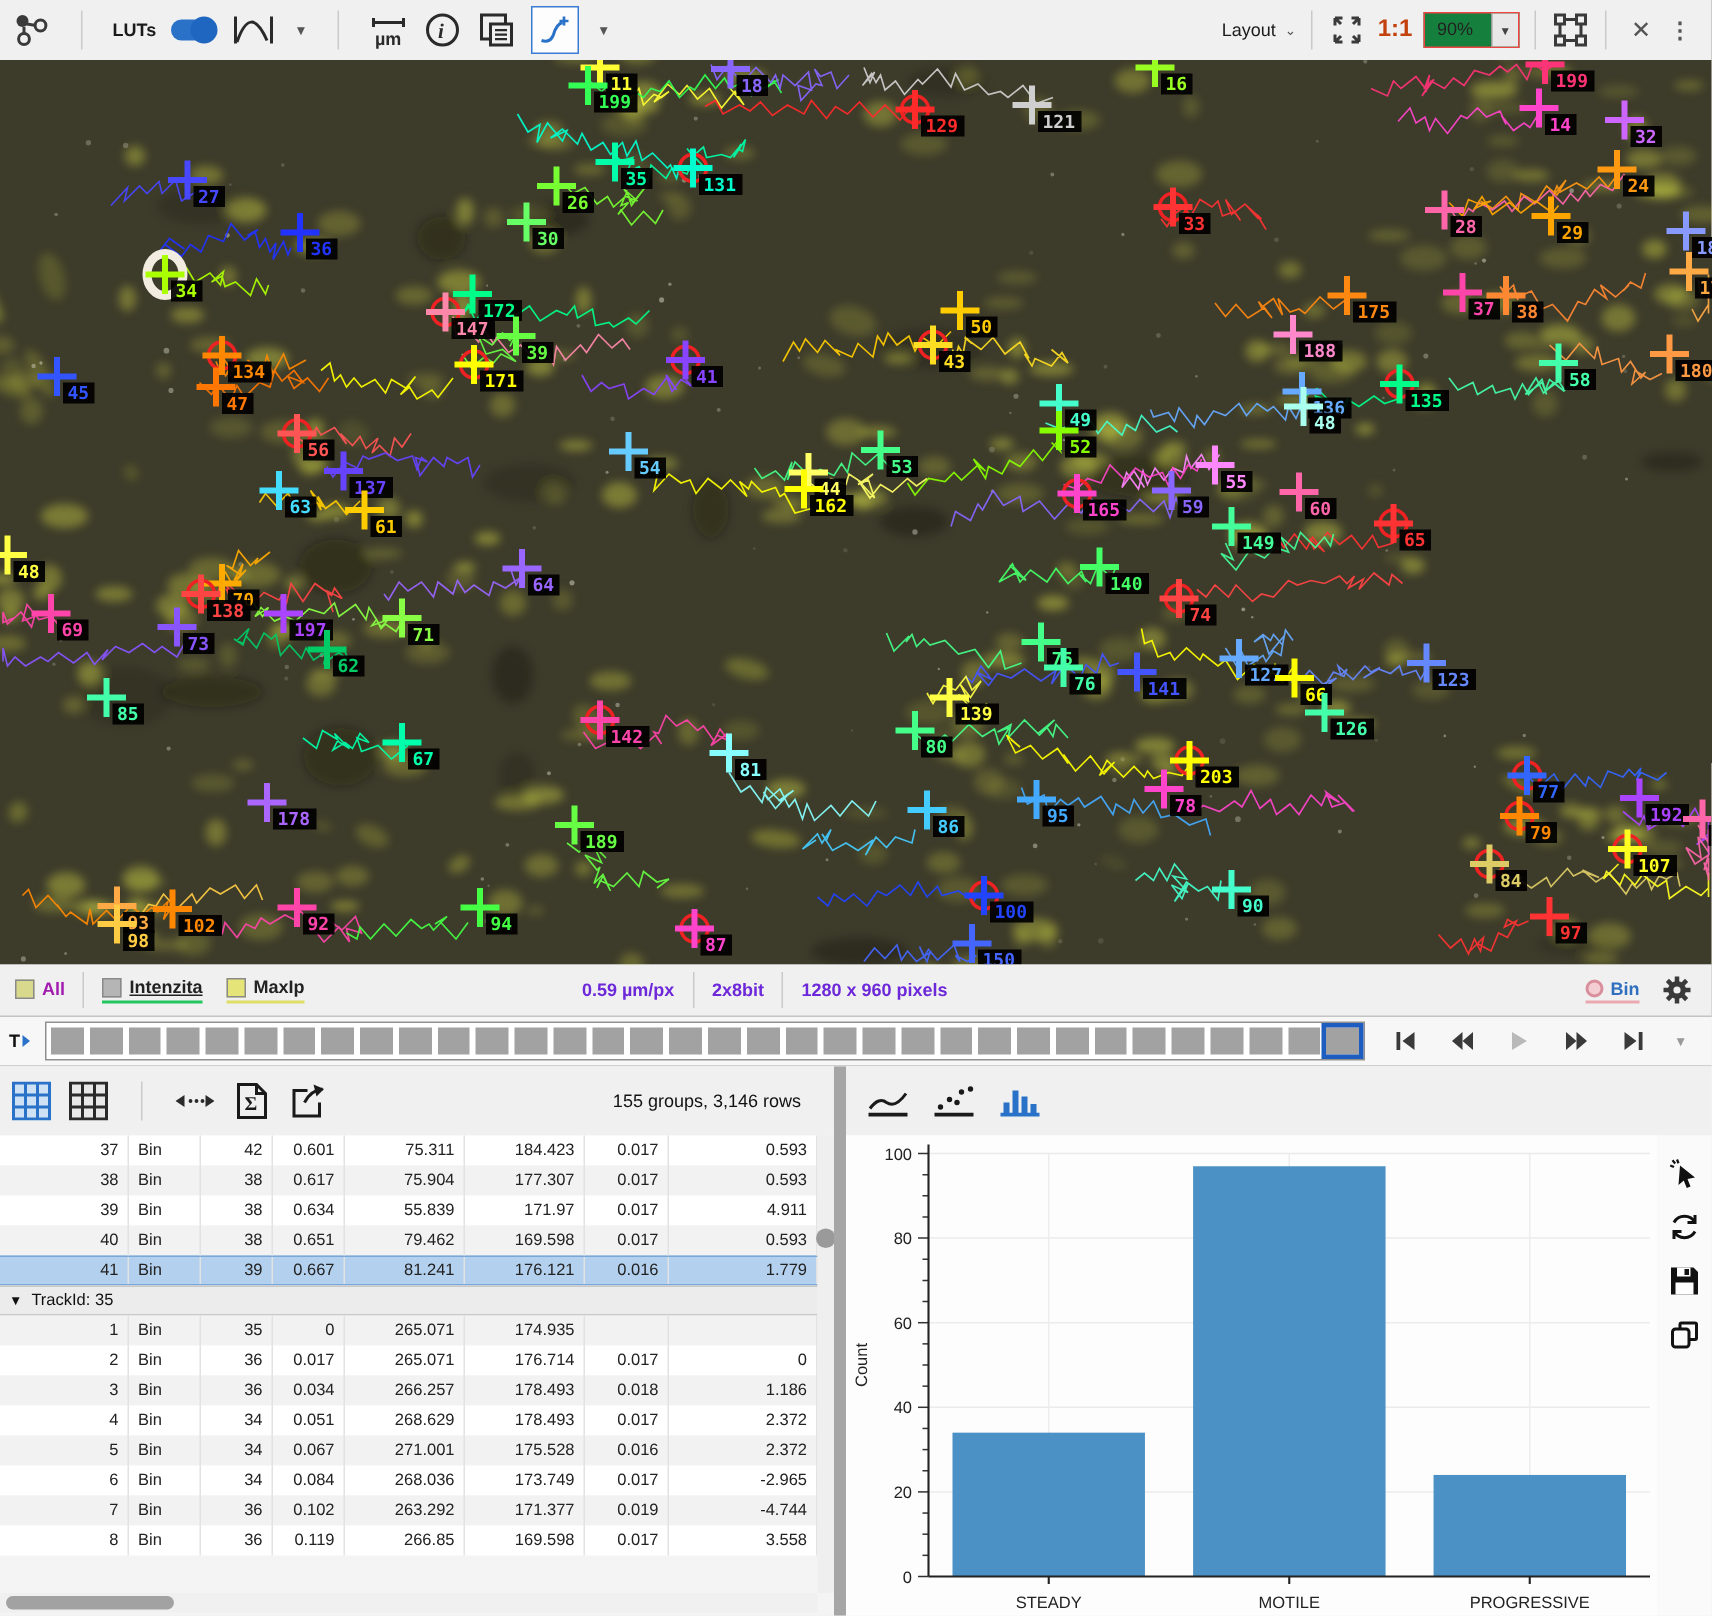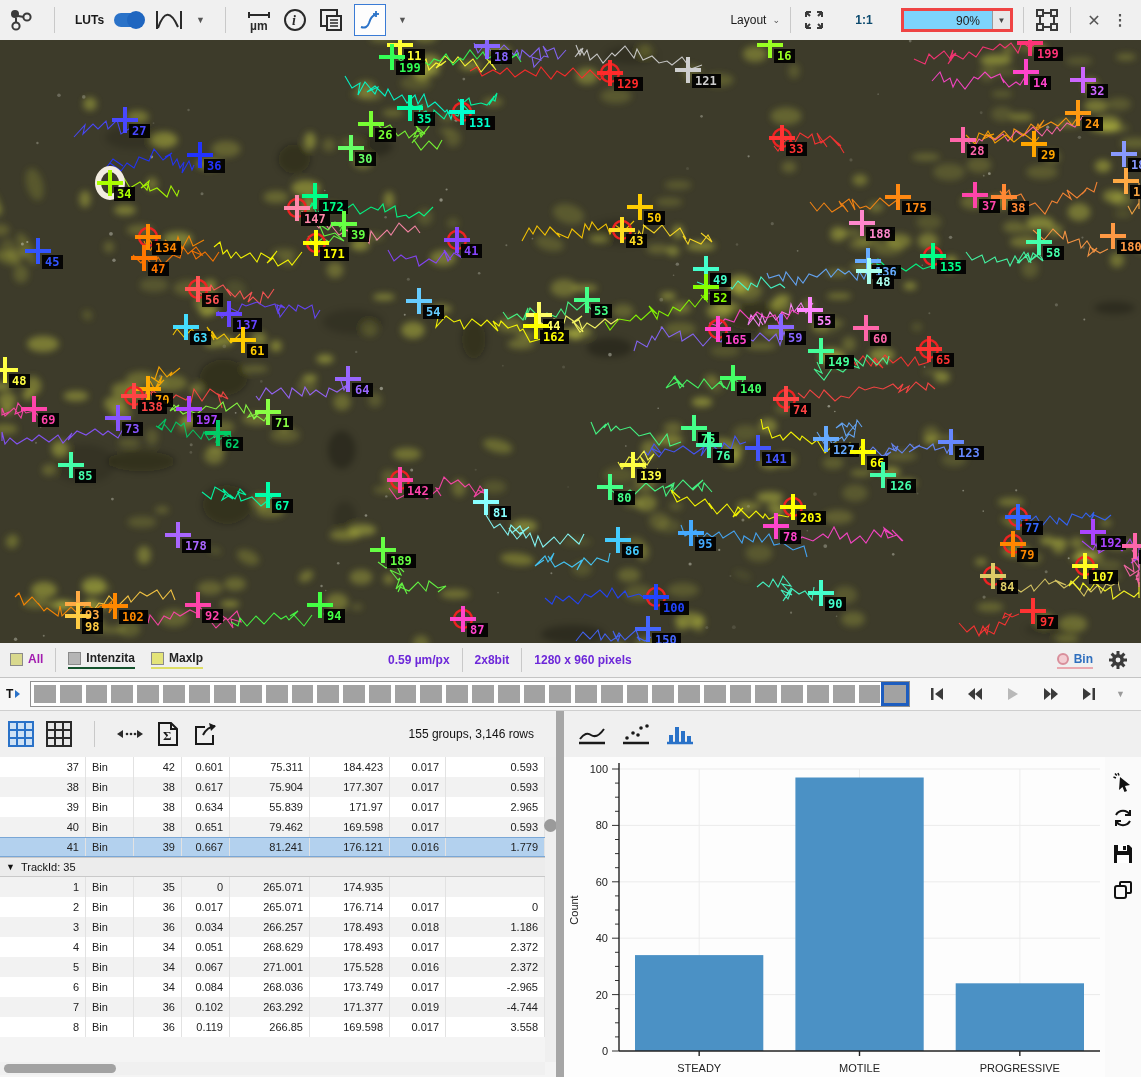--- a/index.html
+++ b/index.html
@@ -8,35 +8,35 @@
 
   
   #top-toolbar { position:absolute; top:0; left:0; width:1141px; height:40px; background:#f0f0f0; display:flex; align-items:center; padding:0 8px; }
   .tb-group { display:flex; align-items:center; gap:10px; }
   .tb-sep { width:1px; height:26px; background:#c9c9c9; margin:0 10px; }
   .tb-btn { display:flex; align-items:center; justify-content:center; min-width:26px; height:30px; cursor:default; }
   .tb-label { font-size:12px; color:#1a1a1a; }
   .toggle { width:30px; height:14px; background:#2a72c8; border-radius:7px; position:relative; }
   .toggle::after { content:""; position:absolute; right:-1px; top:-2px; width:18px; height:18px; background:#1f66c0; border-radius:50%; }
   .dd-arrow { font-size:9px; color:#555; margin-left:2px; }
-  .sel-box { display:flex; align-items:stretch; border:3px solid #ef4444; background:#7dd3fc; height:24px;padding-left:44px; }
+  .sel-box { display:flex; align-items:stretch; border:1px solid #ef4444; background:#15803d; height:24px; }
   .sel-box .sel-val { padding:3px 8px; font-size:12px; min-width:44px; }
   .sel-box .sel-btn { width:18px; background:#e8e8e8; border-left:1px solid #9a9a9a; display:flex; align-items:center; justify-content:center; font-size:8px; color:#444; }
   #tb-right { margin-left:auto; display:flex; align-items:center; }
   .s-plus-box { border:1px solid #3a7bd5; background:#fdfdfd; width:32px; height:32px; display:flex; align-items:center; justify-content:center; }
 
   
   #image-area { position:absolute; top:40px; left:0; width:1141px; height:603px; background:#3d3b2a; overflow:hidden; }
 
   
   #status-bar { position:absolute; top:643px; left:0; width:1141px; height:35px; background:#f0f0f0; border-bottom:1px solid #c4c4c4; display:flex; align-items:center; padding:0 10px; }
   .chan { display:flex; align-items:center; gap:5px; padding-bottom:2px; }
   .chan .sw { width:13px; height:13px; border:1px solid #8a8a8a; }
   .chan .lbl { font-size:12px; font-weight:bold; }
-  .chan.u-gray { border-bottom:2px solid #14532d; }
+  .chan.u-gray { border-bottom:2px solid #22c55e;text-decoration:underline; }
   .chan.u-yellow { border-bottom:2px solid #dede66; }
   .status-info { font-size:12px; color:#6d28d9;font-weight:bold; }
   .st-sep { width:1px; height:24px; background:#c9c9c9; margin:0 12px; }
   #bin-wrap { margin-left:auto; display:flex; align-items:center; gap:5px; border-bottom:2px solid #eaa9b0; padding-bottom:1px; }
   #bin-radio { width:12px; height:12px; border-radius:50%; border:2px solid #d98f9b; background:#f3cdd2; }
   #bin-label { color:#2f6fbe; font-weight:bold; font-size:12px; }
   #gear-icon { margin-left:12px; }
 
   
   #timeline { position:absolute; top:678px; left:0; width:1141px; height:33px; background:#f7f7f7; border-bottom:1px solid #cfcfcf; display:flex; align-items:center; padding:0 6px; }
@@ -148,21 +148,21 @@
       </div>
       <div class="tb-sep"></div>
       <div class="tb-btn">
         <svg width="22" height="22" viewBox="0 0 22 22" stroke="#3a3a3a" stroke-width="2" fill="none">
           <path d="M8 3 L3 3 M3 3 L3 8 M3 3 L7 7"></path>
           <path d="M14 3 L19 3 M19 3 L19 8 M19 3 L15 7"></path>
           <path d="M8 19 L3 19 M3 19 L3 14 M3 19 L7 15"></path>
           <path d="M14 19 L19 19 M19 19 L19 14 M19 19 L15 15"></path>
         </svg>
       </div>
-      <div class="tb-btn" style="font-size:12px; font-weight:bold; color:#0c4a6e; margin:0 24px">1:1</div>
+      <div class="tb-btn" style="font-size:16px; font-weight:bold; color:#c2410c; margin:0 6px">1:1</div>
       <div class="sel-box">
         <span class="sel-val">90%</span>
         <span class="sel-btn">▼</span>
       </div>
       <div class="tb-sep"></div>
       <div class="tb-btn">
         <svg width="26" height="26" viewBox="0 0 26 26" fill="none" stroke="#3a3a3a" stroke-width="2">
           <rect x="6" y="6" width="14" height="14"></rect>
           <rect x="3" y="3" width="6" height="6" fill="#f0f0f0"></rect>
           <rect x="17" y="3" width="6" height="6" fill="#f0f0f0"></rect>
@@ -1672,21 +1672,21 @@
             <div class="td num">0.593</div>
           </div>
           <div class="tr even">
             <div class="td num">39</div>
             <div class="td">Bin</div>
             <div class="td num">38</div>
             <div class="td num">0.634</div>
             <div class="td num">55.839</div>
             <div class="td num">171.97</div>
             <div class="td num">0.017</div>
-            <div class="td num">2.965</div>
+            <div class="td num">4.911</div>
           </div>
           <div class="tr odd">
             <div class="td num">40</div>
             <div class="td">Bin</div>
             <div class="td num">38</div>
             <div class="td num">0.651</div>
             <div class="td num">79.462</div>
             <div class="td num">169.598</div>
             <div class="td num">0.017</div>
             <div class="td num">0.593</div>

